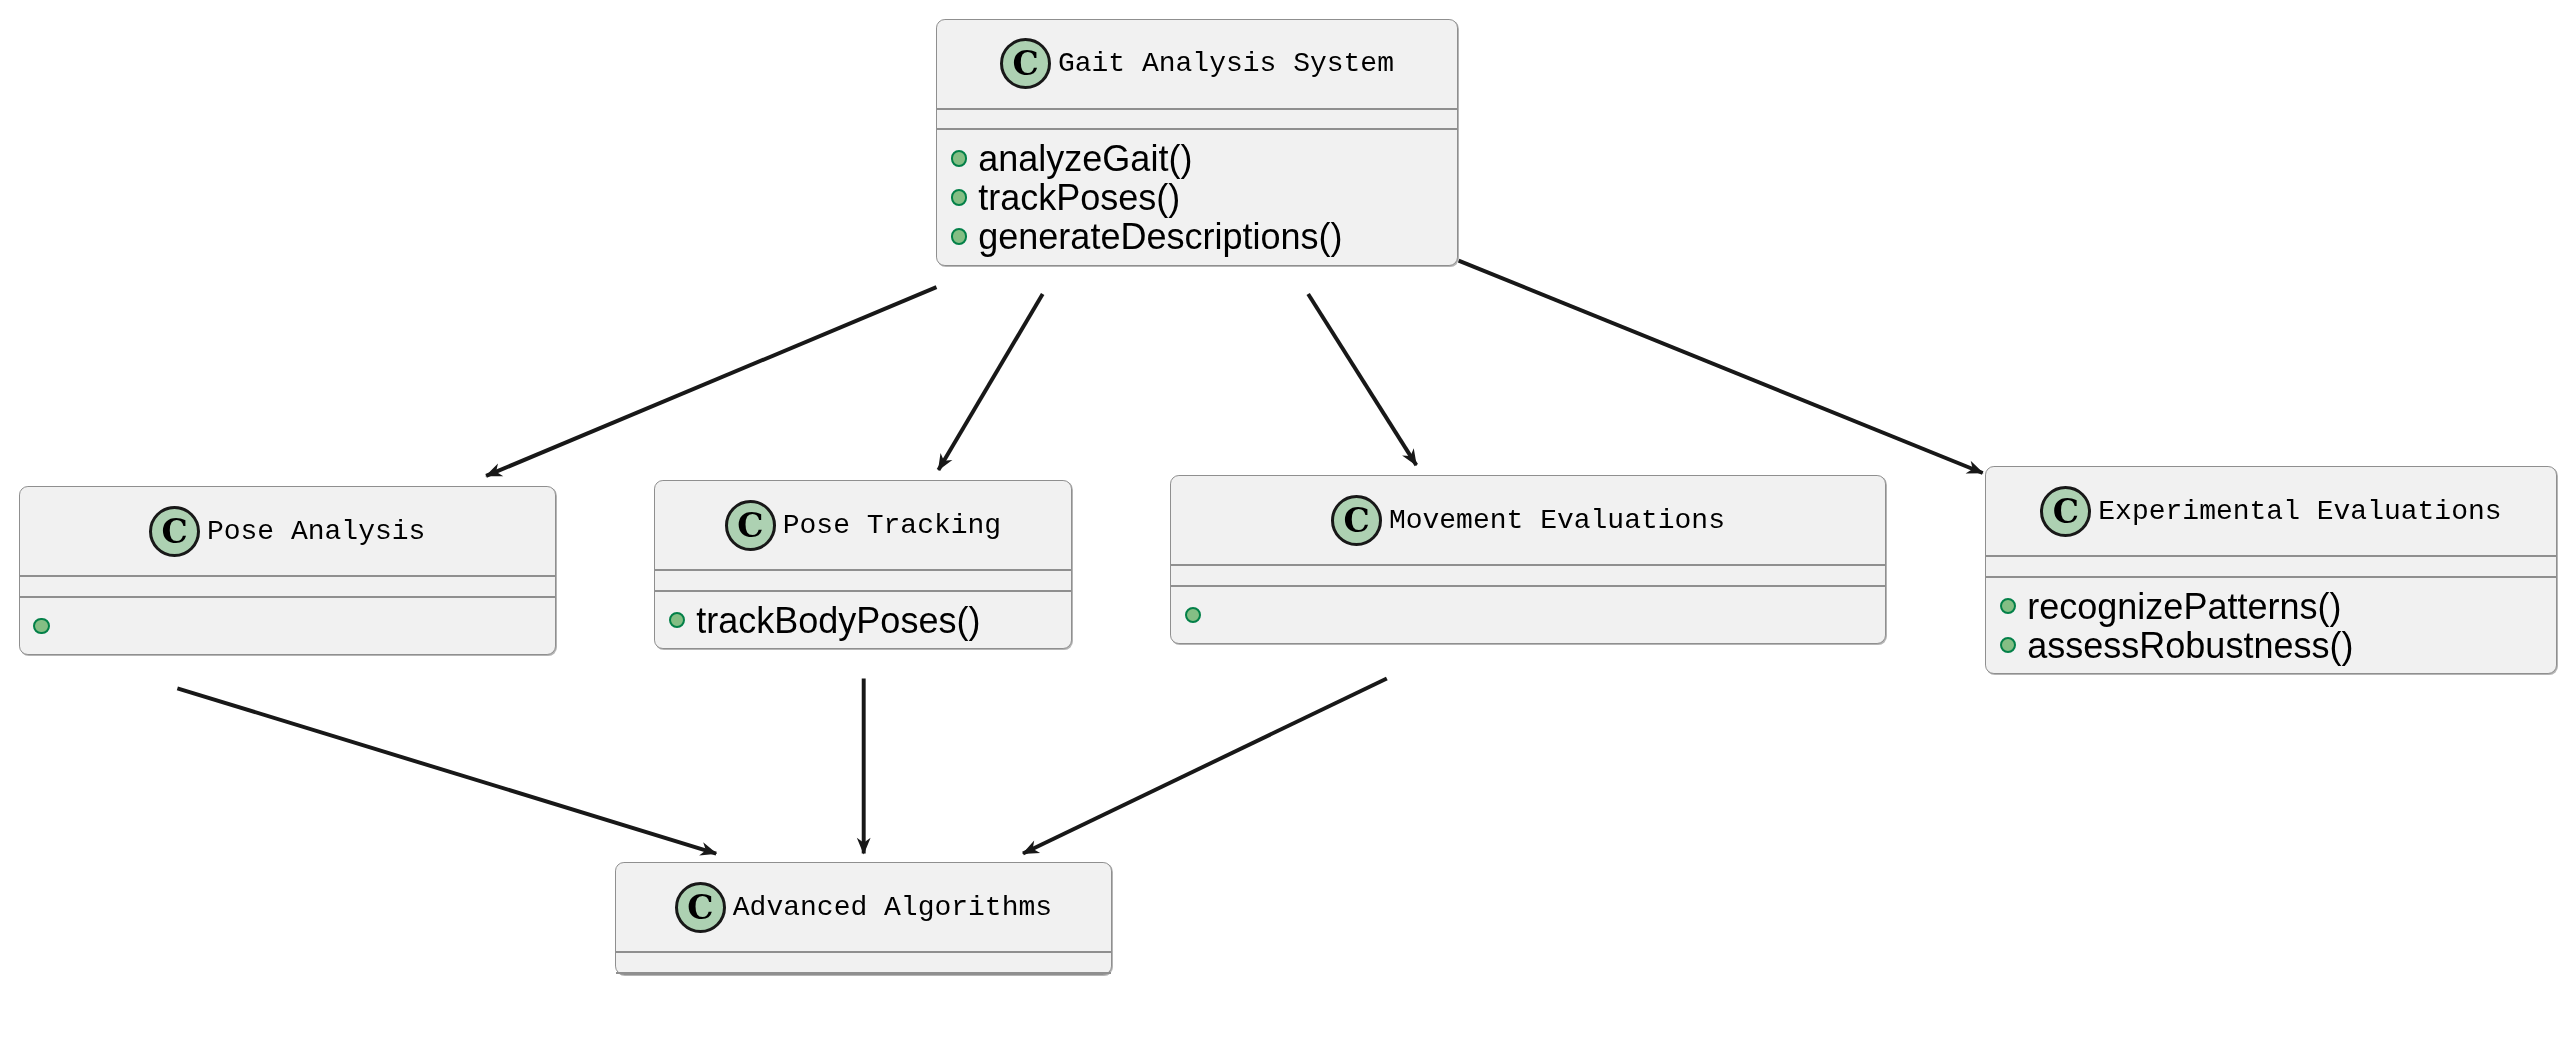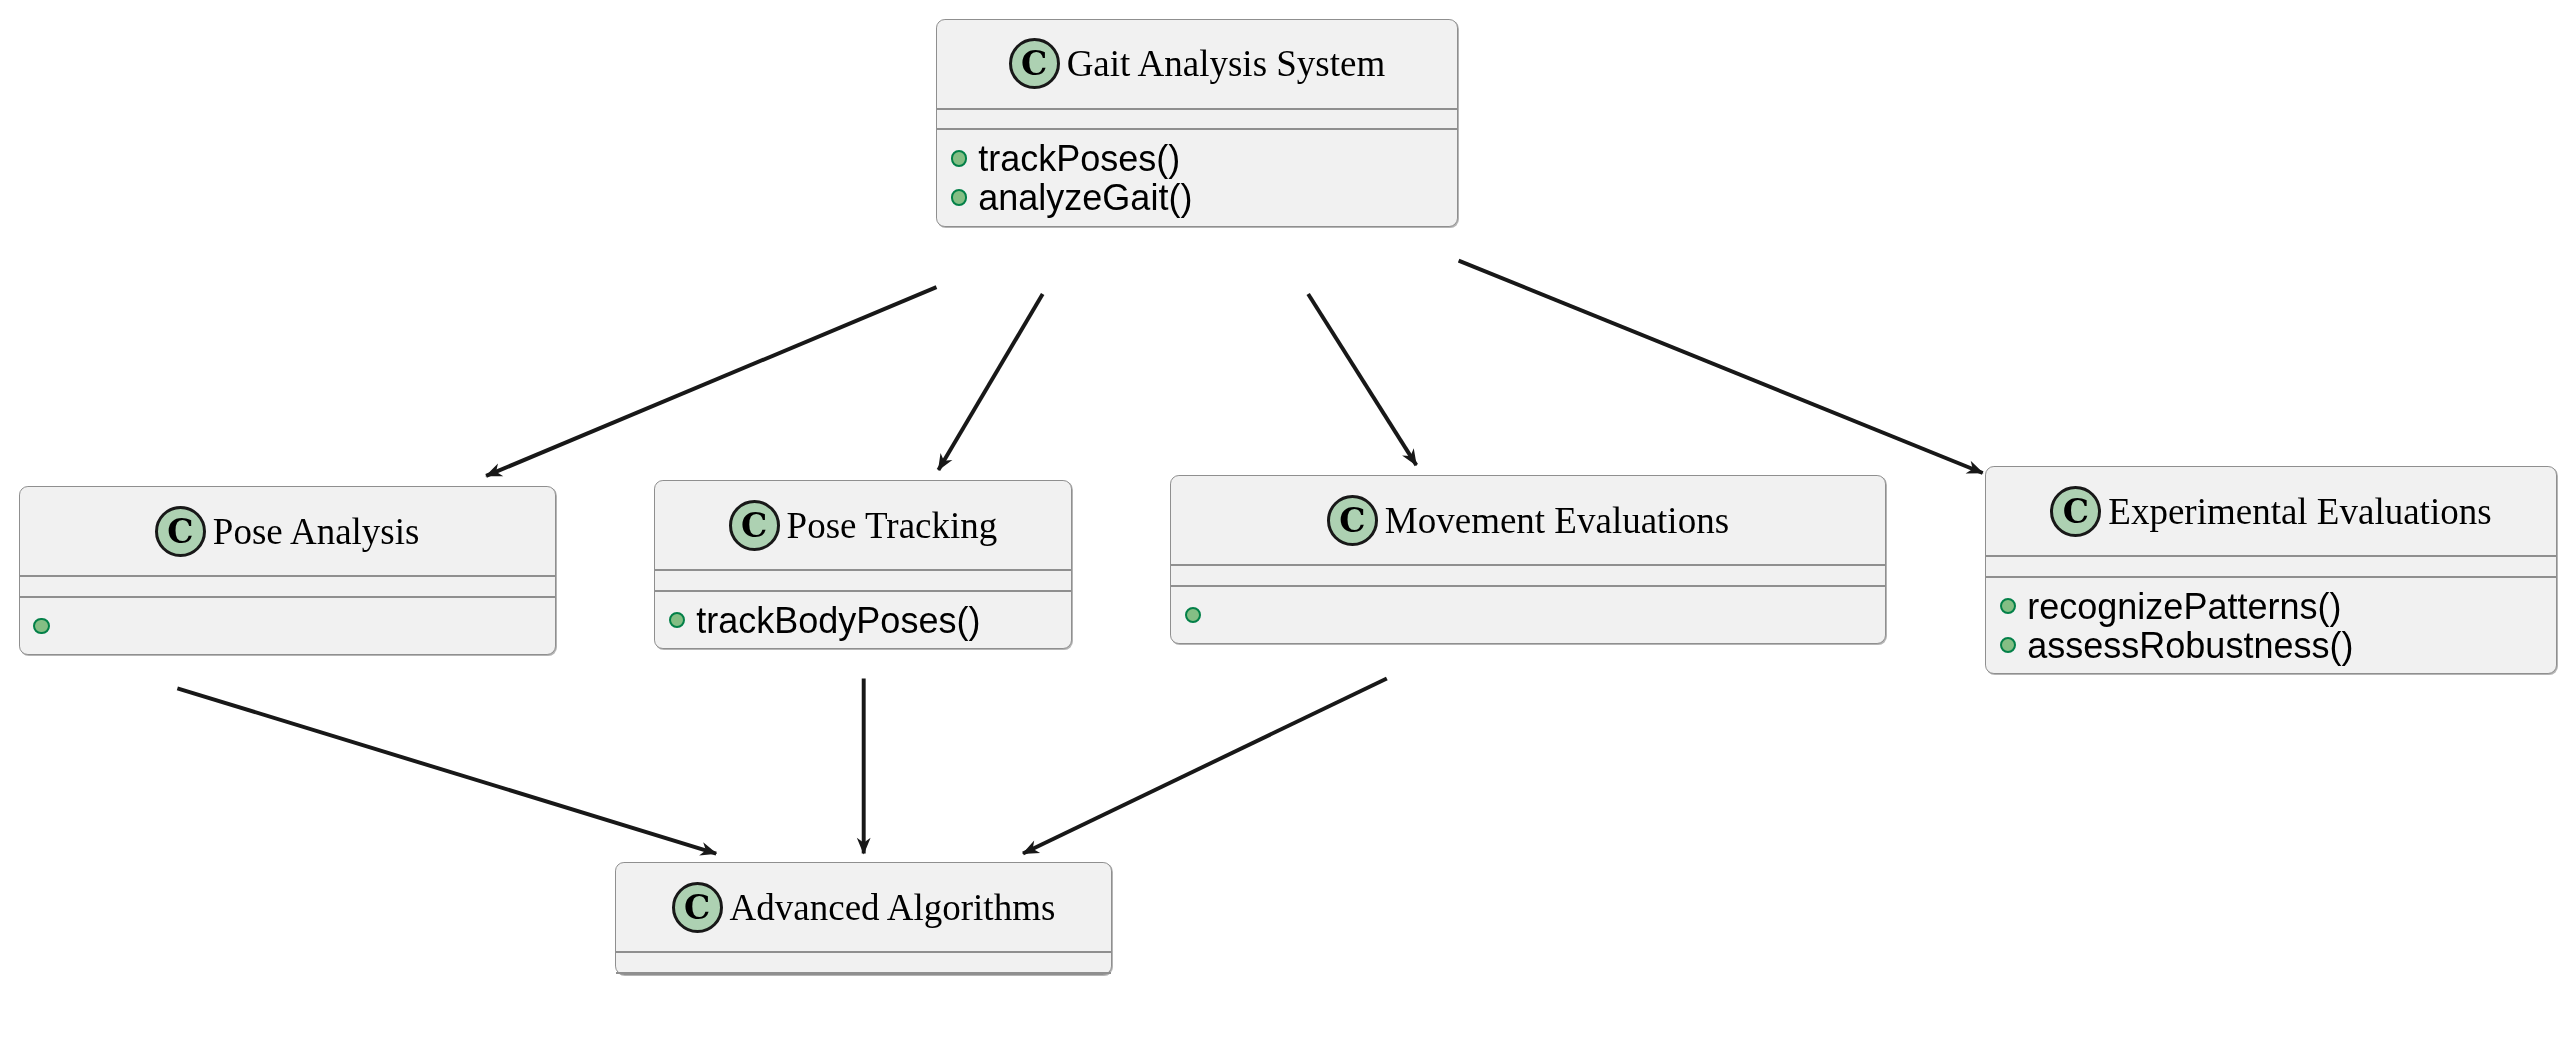--- a/index.html
+++ b/index.html
@@ -24,22 +24,22 @@
   .cicon{
     flex:0 0 auto;
     width:45px;height:45px;border-radius:50%;
     background:#ADD1B2;border:3px solid #181818;
     display:flex;align-items:center;justify-content:center;
     font-family:"DejaVu Serif",serif;
     font-weight:bold;font-size:33px;line-height:1;color:#000000;
   }
   .cname{
     margin-left:6.9px;
-    font-size:37px;color:#000000;white-space:nowrap;
-    font-family:Liberation Serif, serif;
+    font-size:28px;color:#000000;white-space:nowrap;
+    font-family:Liberation Mono, monospace;
   }
   .sep{height:2px;background:#8F8F8F;width:100%;}
   .attrs{height:18.7px;}
   .methods{padding:8.9px 0 8.9px 0;}
   .mrow{display:flex;align-items:center;height:39px;padding-left:13.8px;}
   .mdot{
     flex:0 0 auto;width:16.7px;height:16.7px;border-radius:50%;
     background:#84BE84;border:2px solid #038048;box-sizing:border-box;
     margin-right:10.8px;
   }
@@ -101,25 +101,29 @@
     <div class="hdr">
       <div class="cicon">C</div>
       <div class="cname">Gait Analysis System</div>
     </div>
     <div class="sep"></div>
     <div class="attrs"></div>
     <div class="sep"></div>
     <div class="methods">
       <div class="mrow">
         <span class="mdot"></span>
+        <span class="mlabel">analyzeGait()</span>
+      </div>
+      <div class="mrow">
+        <span class="mdot"></span>
         <span class="mlabel">trackPoses()</span>
       </div>
       <div class="mrow">
         <span class="mdot"></span>
-        <span class="mlabel">analyzeGait()</span>
+        <span class="mlabel">generateDescriptions()</span>
       </div>
     </div>
   </div>
 
   <div class="uml-class" id="cls-gait">
     <div class="hdr">
       <div class="cicon">C</div>
       <div class="cname">Pose Analysis</div>
     </div>
     <div class="sep"></div>

